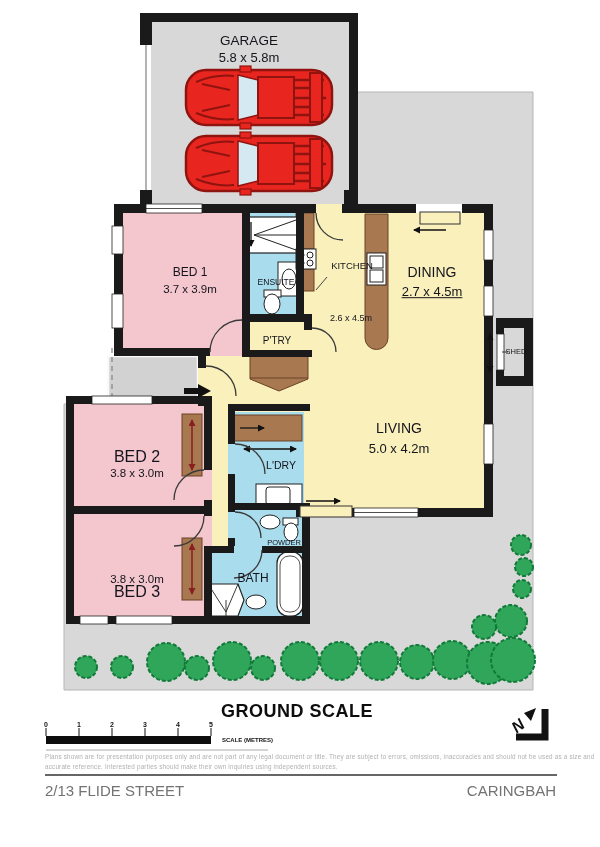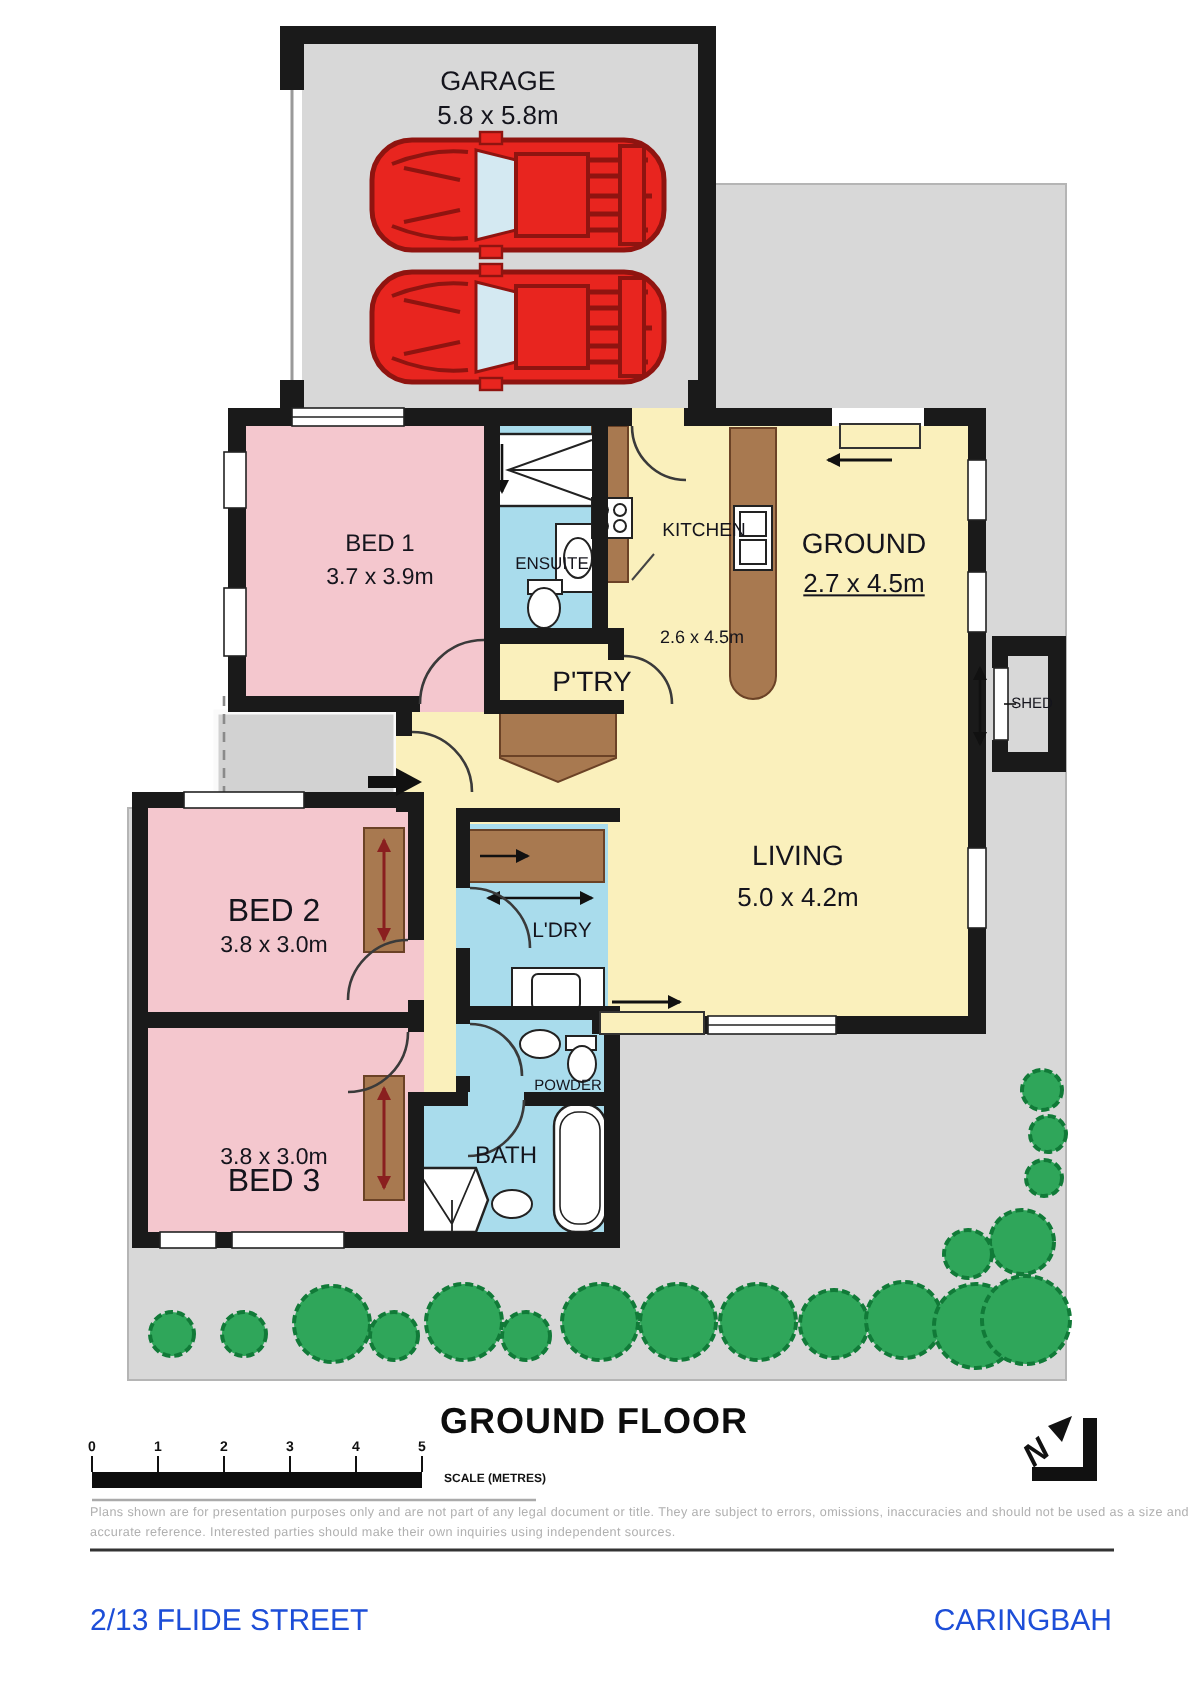--- a/index.html
+++ b/index.html
@@ -6,21 +6,21 @@
   #canvas{position:relative;width:600px;height:847px;background:#ffffff;overflow:hidden;
           font-family:"Liberation Sans",sans-serif;}
   #plan-svg{position:absolute;left:0;top:0;}
   .lbl{position:absolute;transform:translate(-50%,-50%);color:#14141c;white-space:nowrap;
        line-height:1.05;text-align:center;}
   .dim{color:#14141c;}
   .title{font-weight:bold;letter-spacing:.5px;color:#0d0d0d;}
   .tick{position:absolute;transform:translate(-50%,-50%);font-size:7px;font-weight:bold;color:#111;}
   .scalelbl{position:absolute;font-size:6px;font-weight:bold;color:#111;}
   .disc{position:absolute;font-size:6.3px;color:#b0b0b0;letter-spacing:.2px;white-space:nowrap;}
-  .addr{position:absolute;font-size:15px;color:#1d4ed8;margin-top:20px;}
+  .addr{position:absolute;font-size:15px;color:#737373;}
 </style>
 </head>
 <body>
 
 <div id="canvas">
 
 <svg id="plan-svg" width="600" height="847" viewBox="0 0 600 847">
   <defs>
     <marker id="ab" markerWidth="8" markerHeight="8" refX="6" refY="3.5" orient="auto-start-reverse" markerUnits="userSpaceOnUse">
       <path d="M0,0 L7,3.5 L0,7 Z" fill="#111"></path>
@@ -273,43 +273,43 @@
 <div class="lbl dim" style="left:249px;top:58px;font-size:13px;">5.8 x 5.8m</div>
 
 <div class="lbl" style="left:190px;top:272px;font-size:12px;">BED 1</div>
 <div class="lbl dim" style="left:190px;top:289px;font-size:11.5px;">3.7 x 3.9m</div>
 
 <div class="lbl" style="left:276px;top:282px;font-size:8.5px;">ENSUITE</div>
 
 <div class="lbl" style="left:352px;top:266px;font-size:9.5px;">KITCHEN</div>
 <div class="lbl dim" style="left:351px;top:279px;font-size:9px;margin-top:40px;">2.6 x 4.5m</div>
 
-<div class="lbl" style="left:432px;top:272px;font-size:14px;">GROUND</div>
+<div class="lbl" style="left:432px;top:272px;font-size:14px;">DINING</div>
 <div class="lbl dim" style="left:432px;top:292px;font-size:13px;text-decoration:underline;">2.7 x 4.5m</div>
 
-<div class="lbl" style="left:277px;top:341px;font-size:14px;margin-left:19px;">P'TRY</div>
+<div class="lbl" style="left:277px;top:341px;font-size:10px;">P'TRY</div>
 
 <div class="lbl" style="left:516px;top:352px;font-size:7.5px;">SHED</div>
 
 <div class="lbl" style="left:399px;top:428px;font-size:14px;">LIVING</div>
 <div class="lbl dim" style="left:399px;top:449px;font-size:13px;">5.0 x 4.2m</div>
 
 <div class="lbl" style="left:137px;top:457px;font-size:16px;">BED 2</div>
 <div class="lbl dim" style="left:137px;top:473px;font-size:11.5px;">3.8 x 3.0m</div>
 
 <div class="lbl" style="left:281px;top:466px;font-size:10.5px;">L'DRY</div>
 
 <div class="lbl" style="left:284px;top:543px;font-size:7.5px;">POWDER</div>
 
 <div class="lbl" style="left:137px;top:592px;font-size:16px;text-align:center;">BED 3</div>
 <div class="lbl dim" style="left:137px;top:579px;font-size:11.5px;">3.8 x 3.0m</div>
 
 <div class="lbl" style="left:253px;top:578px;font-size:12px;">BATH</div>
 
-<div class="lbl title" style="left:297px;top:711px;font-size:18px;">GROUND FLOOR</div>
+<div class="lbl title" style="left:297px;top:711px;font-size:18px;">GROUND SCALE</div>
 
 <span class="tick" style="left:46px;top:724px;">0</span>
 <span class="tick" style="left:79px;top:724px;">1</span>
 <span class="tick" style="left:112px;top:724px;">2</span>
 <span class="tick" style="left:145px;top:724px;">3</span>
 <span class="tick" style="left:178px;top:724px;">4</span>
 <span class="tick" style="left:211px;top:724px;">5</span>
 <span class="scalelbl" style="left:222px;top:737px;">SCALE (METRES)</span>
 
 <div class="disc" style="left:45px;top:753px;">Plans shown are for presentation purposes only and are not part of any legal document or title. They are subject to errors, omissions, inaccuracies and should not be used as a size and</div>

